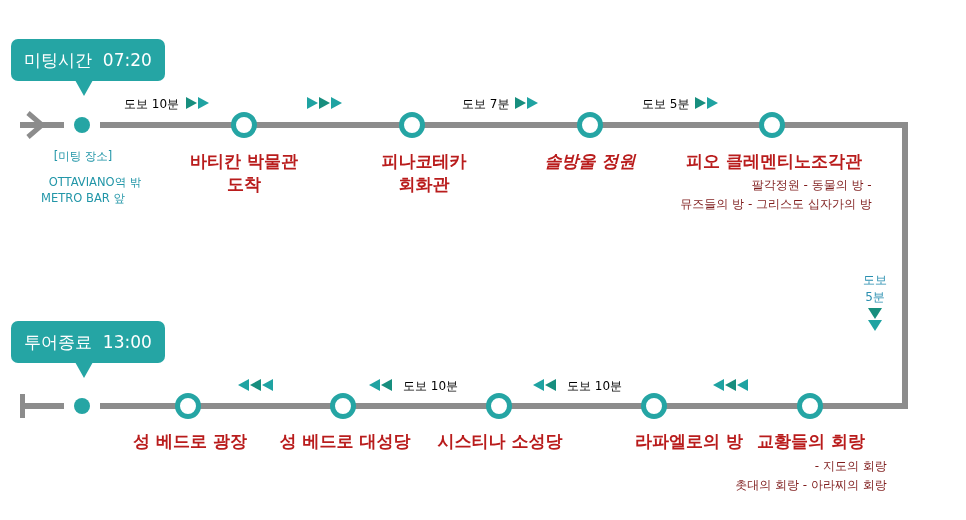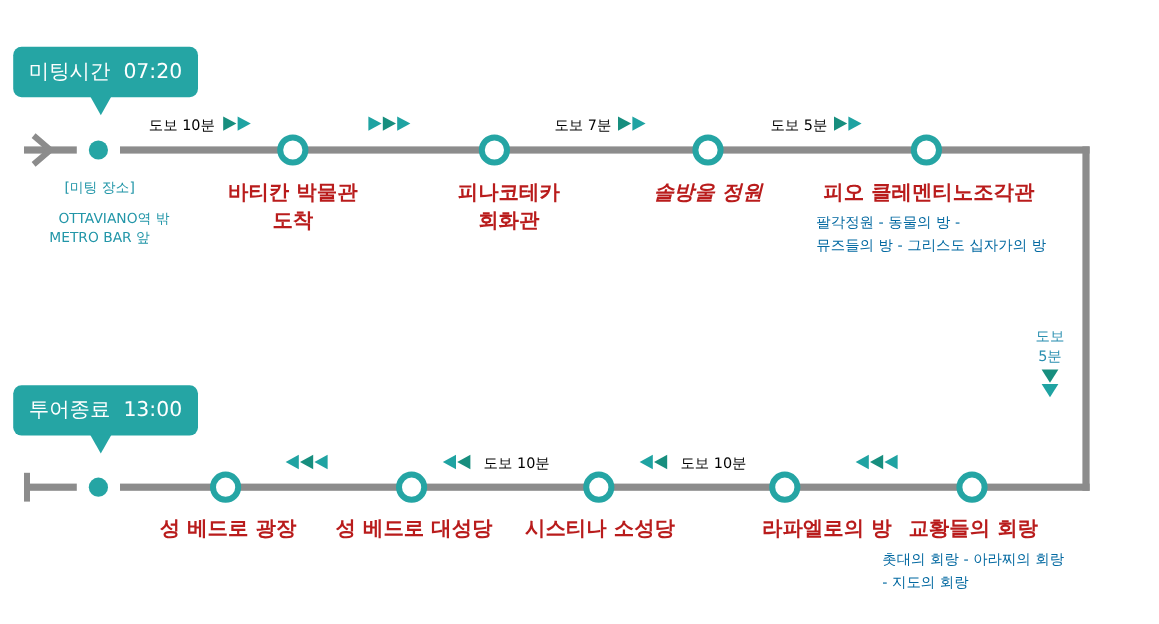--- a/index.html
+++ b/index.html
@@ -9,21 +9,21 @@
   .line { position:absolute; background:#8c8c8c; }
   .callout { position:absolute; background:#25a5a4; color:#fff; border-radius:7px;
              font-size:17px; height:42px; line-height:42px; padding:0 13px; white-space:nowrap; }
   .callout .tail { position:absolute; width:0; height:0; border-left:9px solid transparent;
                    border-right:9px solid transparent; border-top:16px solid #25a5a4; bottom:-15px; }
   .dot { position:absolute; width:16px; height:16px; border-radius:50%; background:#25a5a4; }
   .ring { position:absolute; width:16px; height:16px; border-radius:50%; background:#fff;
           border:5px solid #25a5a4; }
   .label { position:absolute; color:#b91c1c; font-size:17px; font-weight:bold; text-align:center;
            line-height:23px; white-space:nowrap; transform:translateX(-50%); }
-  .sub { position:absolute; color:#0369a1; font-size:12px; text-align:left; line-height:19px;
+  .sub { position:absolute; color:#7f1d1d; font-size:12px; text-align:right; line-height:19px;
          white-space:nowrap; transform:translateX(-50%); }
   .teal-text { position:absolute; color:#2296a8; font-size:11.5px; text-align:center;
                line-height:21px; white-space:nowrap; transform:translateX(-50%); }
   .walk { position:absolute; color:#000000; font-size:12px; white-space:nowrap; line-height:16px; }
   .arrows { position:absolute; display:flex; gap:1px; }
   .tri-r { width:0; height:0; border-top:6px solid transparent; border-bottom:6px solid transparent;
            border-left:11px solid #1fa3a2; }
   .tri-r.dark { border-left-color:#178e7e; }
   .tri-l { width:0; height:0; border-top:6px solid transparent; border-bottom:6px solid transparent;
            border-right:11px solid #1fa3a2; }
@@ -140,22 +140,22 @@
 <div class="ring" style="left:641px; top:393px;"></div>
 <div class="label" style="left:655px; top:430px;margin-left:34px;">
   <div>라파엘로의 방</div>
 </div>
 
 <div class="ring" style="left:797px; top:393px;"></div>
 <div class="label" style="left:811px; top:430px;text-align:right;">
   <div>교황들의 회랑</div>
 </div>
 <div class="sub" style="left:811px; top:457px;">
+  <div>- 지도의 회랑</div>
   <div>촛대의 회랑 - 아라찌의 회랑</div>
-  <div>- 지도의 회랑</div>
 </div>
 
 <div class="arrows" style="left:238px; top:379px;">
   <div class="tri-l"></div>
     <div class="tri-l dark"></div>
     <div class="tri-l"></div>
 </div>
 <div class="arrows" style="left:369px; top:379px;">
   <div class="tri-l"></div>
     <div class="tri-l dark"></div>

